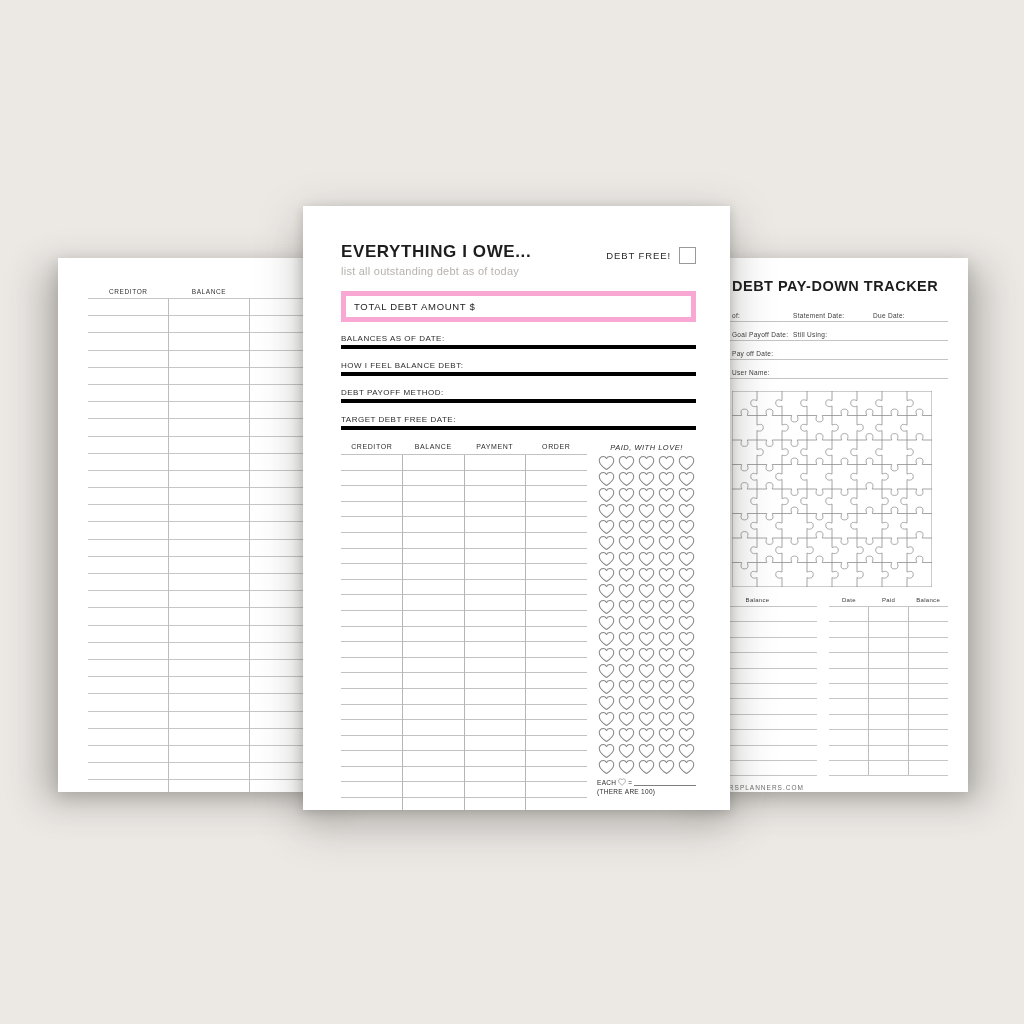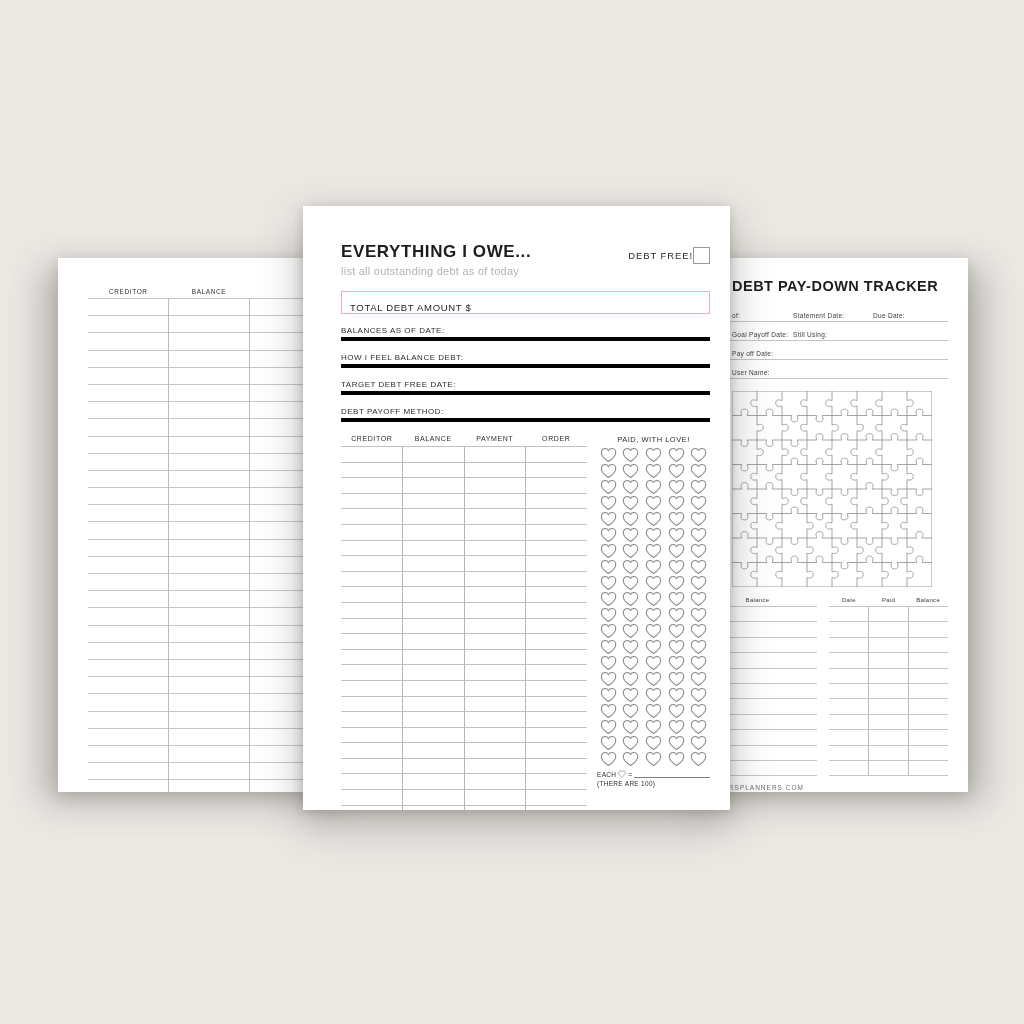--- a/index.html
+++ b/index.html
@@ -40,21 +40,21 @@
                 0 4px 14px rgba(60,55,50,.18);
     z-index: 1;
     padding: 20px 20px 14px 22px;
   }
   .sheet-center {
     left: 303px; top: 206px;
     width: 427px; height: 604px;
     box-shadow: 0 14px 40px rgba(60,55,50,.34),
                 0 2px 10px rgba(60,55,50,.20);
     z-index: 3;
-    padding: 36px 20px 18px 38px;
+    padding: 36px 34px 18px 38px;
   }
 
   
   .backshade {
     position: absolute;
     top: 0; bottom: 0;
     width: 62px;
     pointer-events: none;
     z-index: 4;
   }
@@ -87,39 +87,40 @@
 
   
   .hdr-row {
     display: flex;
     align-items: flex-start;
     justify-content: space-between;
   }
   .debtfree {
     display: flex;
     align-items: center;
+    gap: 8px;
     margin-top: 5px;
   }
   .debtfree-label {
     font-size: 9.5px;
     letter-spacing: .9px;
     color: #2a2a2a;
   }
   .checkbox {
     width: 15px; height: 15px;
     border: 1px solid #9a9a9a;
     background: #fff;
   }
 
   .totalbox {
     margin-top: 14px;
-    border: 1px solid #f9a8d4;
+    border: 5px solid #f9a8d4;
     height: 21px;
     display: flex;
-    align-items: flex-end;
+    align-items: center;
     padding-left: 8px;
     font-size: 9.5px;
     letter-spacing: .7px;
     color: #1d1d1d;
   }
 
   .fieldline {
     margin-top: 12px;
     border-bottom: 4px solid #000000;
     padding-bottom: 2px;
@@ -160,20 +161,21 @@
   .tbl td:first-child { border-left: none; }
   .tbl tr:last-child td { border-bottom: 1px solid #c2c2c2; }
 
   .hearts-title {
     font-size: 7.5px;
     letter-spacing: .5px;
     color: #2c2c2c;
     text-align: center;
     margin: 0 0 3px 0;
     white-space: nowrap;
+    font-style: italic;
   }
   .hearts-grid {
     display: grid;
     grid-template-columns: repeat(5, 1fr);
     row-gap: 0px;
     justify-items: center;
   }
   .heart svg { display: block; }
 
   .each-line {
@@ -715,22 +717,22 @@
         <span class="checkbox"></span>
       </div>
     </div>
 
     <div class="totalbox">
       <span>TOTAL DEBT AMOUNT $</span>
     </div>
 
     <div class="fieldline">BALANCES AS OF DATE:</div>
     <div class="fieldline">HOW I FEEL BALANCE DEBT:</div>
+    <div class="fieldline">DEBT PAYOFF METHOD:</div>
     <div class="fieldline">TARGET DEBT FREE DATE:</div>
-    <div class="fieldline">DEBT PAYOFF METHOD:</div>
 
     <div class="body-split">
       <div class="tbl-wrap">
         <table class="tbl">
           <thead>
             <tr>
               <th>CREDITOR</th>
               <th>BALANCE</th>
               <th>PAYMENT</th>
               <th>ORDER</th>

